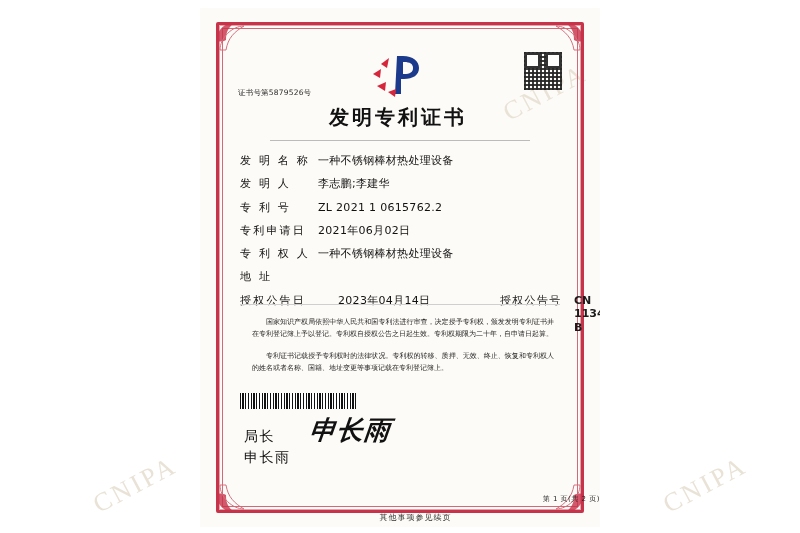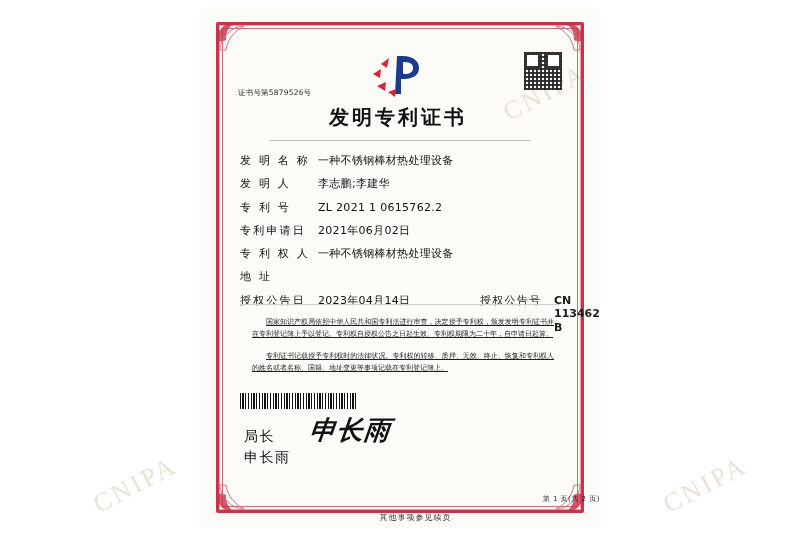--- a/index.html
+++ b/index.html
@@ -168,21 +168,21 @@
     flex: 0 0 78px;
     letter-spacing: 2.2px;
     color: #111;
   }
   .fvalue {
     flex: 1;
     letter-spacing: .3px;
     color: #111;
   }
 
-  .frow.split .fvalue { flex: 0 0 150px; }
+  .frow.split .fvalue { flex: 0 0 150px; margin-left: 20px; }
   .frow.split .flabel2 {
     flex: 0 0 74px;
     letter-spacing: 1.3px;
     margin-left: 12px;
   }
   .frow.split .fvalue2 { flex: 1; font-weight: bold; }
 
   .fields-rule {
     position: absolute;
     left: 40px;
@@ -196,21 +196,21 @@
   .paras {
     position: absolute;
     left: 52px;
     right: 46px;
     top: 308px;
     font-size: 7px;
     line-height: 1.75;
     color: #1f1f1f;
     text-align: justify;
   }
-  .paras p { margin: 0 0 9px 0; text-indent: 14px; text-decoration: underline; }
+  .paras p { margin: 0 0 9px 0; text-indent: 14px; }
 
   
   .barcode {
     position: absolute;
     left: 40px;
     top: 385px;
     width: 116px;
     height: 16px;
     background: repeating-linear-gradient(90deg,
       #111 0 1px, #fff 1px 2px, #111 2px 4px, #fff 4px 5px,

